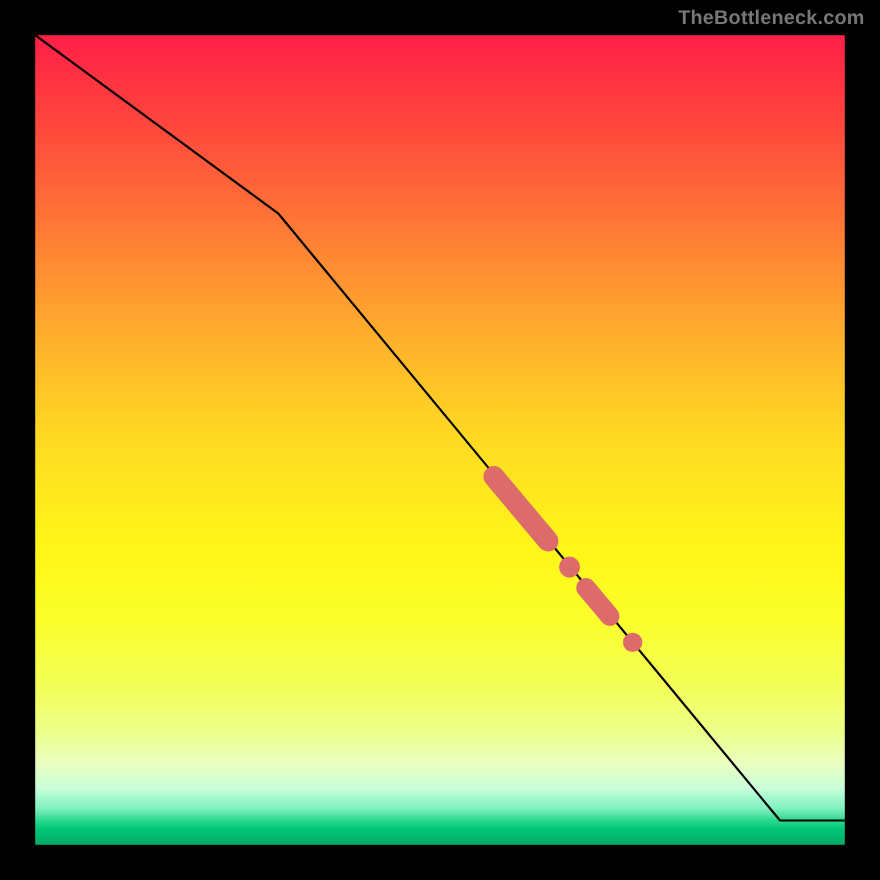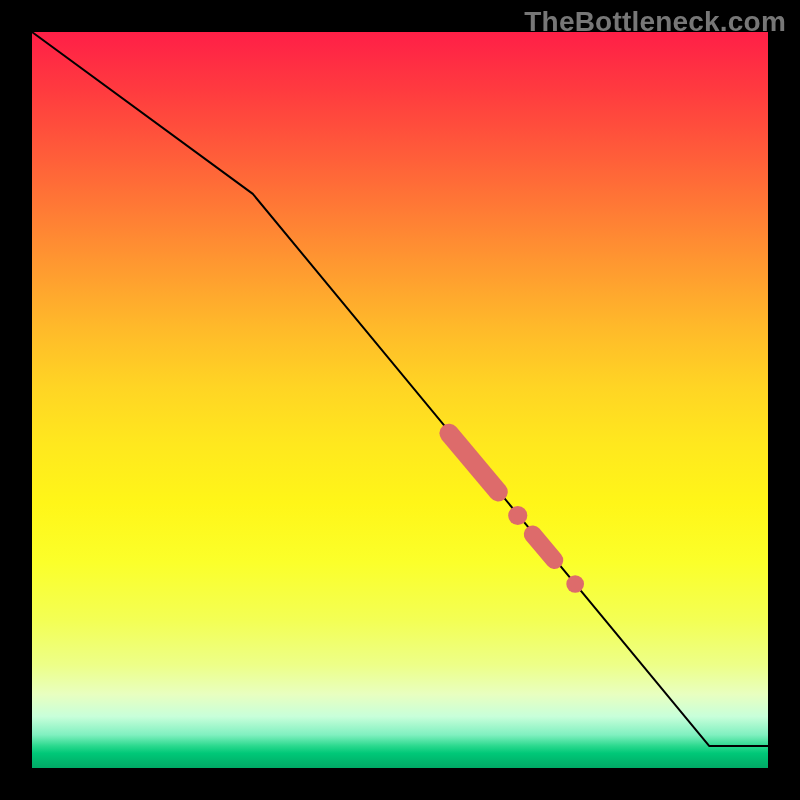--- a/index.html
+++ b/index.html
@@ -51,21 +51,21 @@
     top: 0;
     width: 736px;
     height: 736px;
     overflow: visible;
   }
   .watermark {
     position: absolute;
     top: 6px;
     right: 14px;
     color: #777;
-    font-size: 28px;
+    font-size: 18px;
     font-weight: 600;
     letter-spacing: 0.2px;
     user-select: none;
   }
 </style>
 </head>
 <body>
 
 <div class="stage">
   <div class="watermark">TheBottleneck.com</div>

